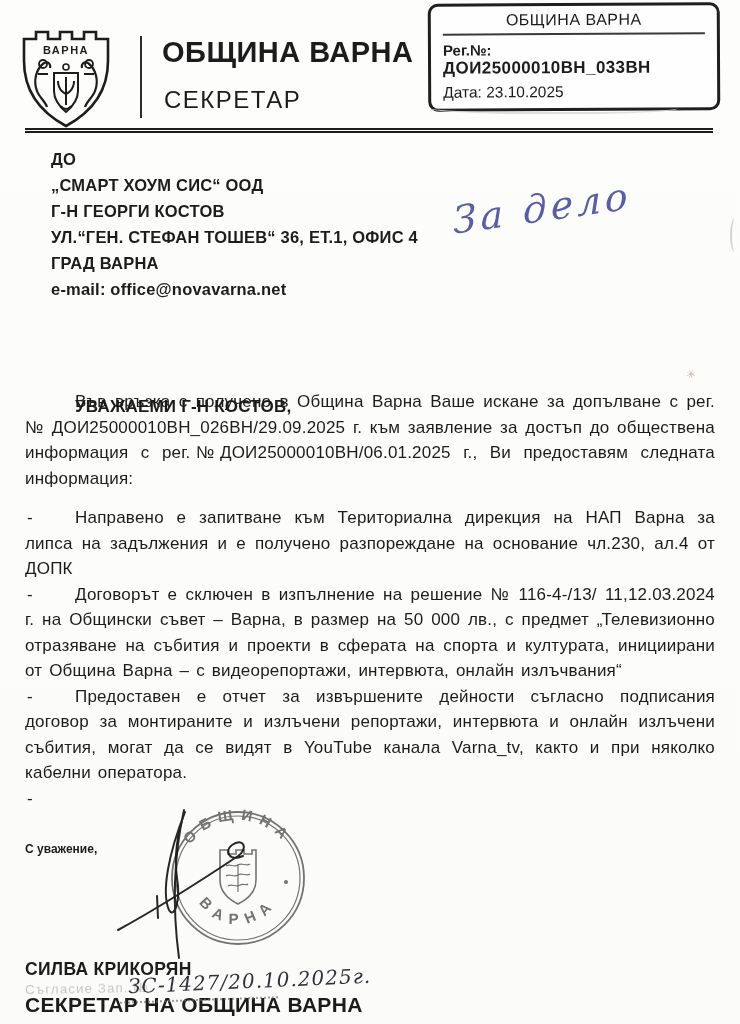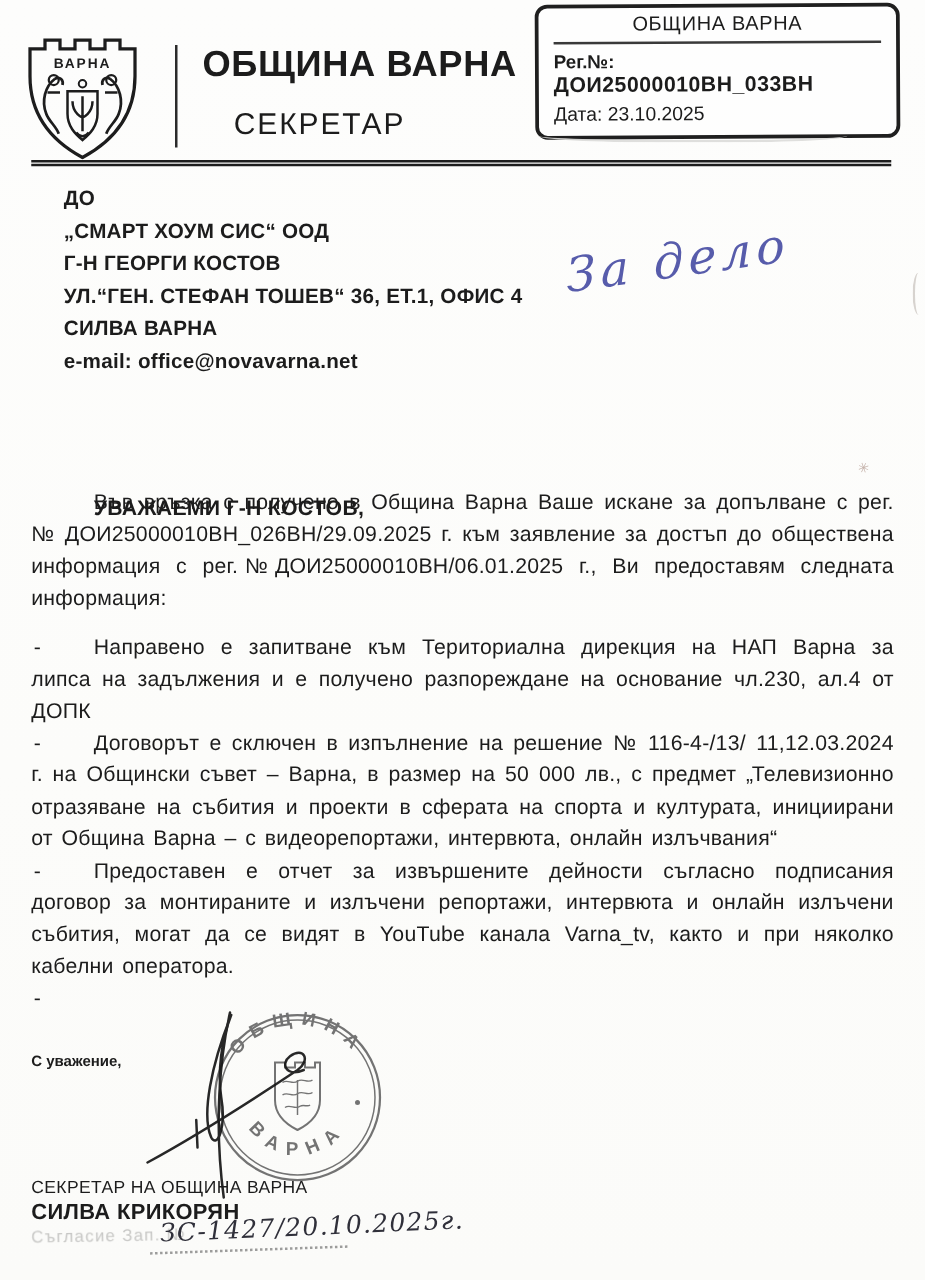--- a/index.html
+++ b/index.html
@@ -8,21 +8,21 @@
     background:linear-gradient(180deg,#fdfdfc 0%, #fcfcfa 60%, #fbfbf9 100%);
     font-family:"Liberation Sans","DejaVu Sans",sans-serif;
     color:#1c1c1c; overflow:hidden;
   }
   .abs { position:absolute; }
 
   
   .logo { left:18px; top:27px; width:96px; height:102px; }
   .hdr-divider { left:140px; top:36px; width:2px; height:82px; background:#2b2b2b; }
   .org-name { left:162px; top:36px; font-size:29px; font-weight:bold; letter-spacing:.5px; }
-  .department { left:164px; top:86px; font-size:24px; letter-spacing:1.5px;margin-left:23px; }
+  .department { left:164px; top:86px; font-size:24px; letter-spacing:1.5px; }
 
   .reg-box {
     left:428px; top:3px; width:292px; box-sizing:border-box;
     border:3px solid #1f1f1f; border-radius:10px;
     padding:5px 12px 7px 12px; transform:rotate(-.3deg); background:rgba(255,255,255,.6);
   }
   .reg-box .rb-title { text-align:center; font-size:16px; padding-bottom:4px;
     border-bottom:2px solid #3a3a3a; letter-spacing:.5px; }
   .reg-box .rb-label { font-size:15px; font-weight:bold; margin-top:6px; }
   .reg-box .rb-number { font-size:17px; font-weight:bold; letter-spacing:.4px; }
@@ -50,21 +50,21 @@
   .intro { left:25px; top:389px; width:690px; text-indent:50px; }
   .items { left:25px; top:505px; width:690px; }
   .items p { margin:0; position:relative; text-indent:50px; }
   .items .marker { position:absolute; left:2px; top:0; text-indent:0; }
 
   
   .closing { left:25px; top:842px; font-size:12px; font-weight:bold; }
   .stamp-svg { left:168px; top:808px; width:140px; height:140px; opacity:.85; }
   .sig-svg { left:110px; top:798px; width:205px; height:172px; }
   .signer-name { left:25px; top:911px; font-size:17.5px; font-weight:bold; letter-spacing:.3px;margin-top:48px; }
-  .signer-title { left:25px; top:941px; font-size:14px; font-weight:normal; letter-spacing:.3px; }
+  .signer-title { left:25px; top:993px; font-size:21px; font-weight:bold; letter-spacing:.3px; }
 
   
   .faint-stamp { left:25px; top:981px; font-size:13.5px; color:#c7c7c5; letter-spacing:1px;
     transform:rotate(-1deg); filter:blur(.3px); }
   .hand-ref {
     left:128px; top:969px; font-family:"DejaVu Serif",serif; font-style:italic;
     font-size:20px; color:#30303a; transform:rotate(-2.5deg); letter-spacing:1px; white-space:nowrap;
   }
   .dotted-line { left:120px; top:999px; width:158px; border-bottom:2px dotted #6a6a6a;
     transform:rotate(-2deg); opacity:.65; }
@@ -107,21 +107,21 @@
   </div>
   <div class="abs reg-ghost"></div>
 
   <div class="abs main-rule"></div>
 
   <div class="abs recipient">
     <div>ДО</div>
     <div>„СМАРТ ХОУМ СИС“ ООД</div>
     <div>Г-Н ГЕОРГИ КОСТОВ</div>
     <div>УЛ.“ГЕН. СТЕФАН ТОШЕВ“ 36, ЕТ.1, ОФИС 4</div>
-    <div>СИЛВА ВАРНА</div>
+    <div>ГРАД ВАРНА</div>
     <div>e-mail: office@novavarna.net</div>
   </div>
 
   <div class="abs blue-note">За дело</div>
 
   <div class="abs salutation">УВАЖАЕМИ Г-Н КОСТОВ,</div>
 
   <div class="abs bodytext intro">Във връзка с получено в Община Варна Ваше искане за допълване с рег. № ДОИ25000010ВН_026ВН/29.09.2025 г. към заявление за достъп до обществена информация с рег.№ДОИ25000010ВН/06.01.2025 г., Ви предоставям следната информация:</div>
 
   <div class="abs bodytext items">

